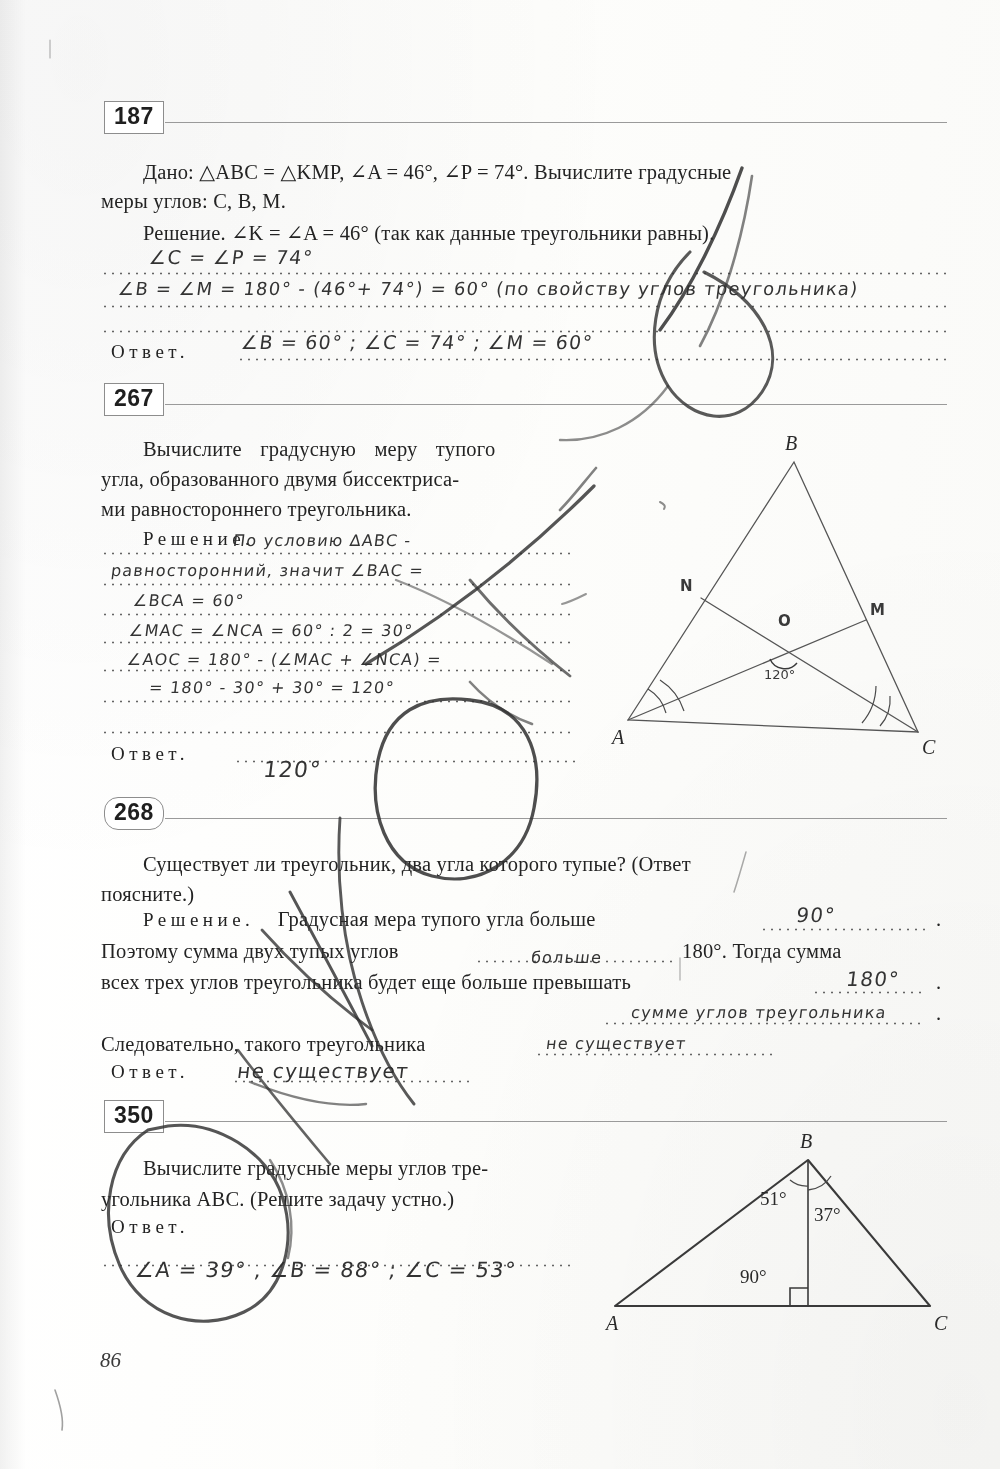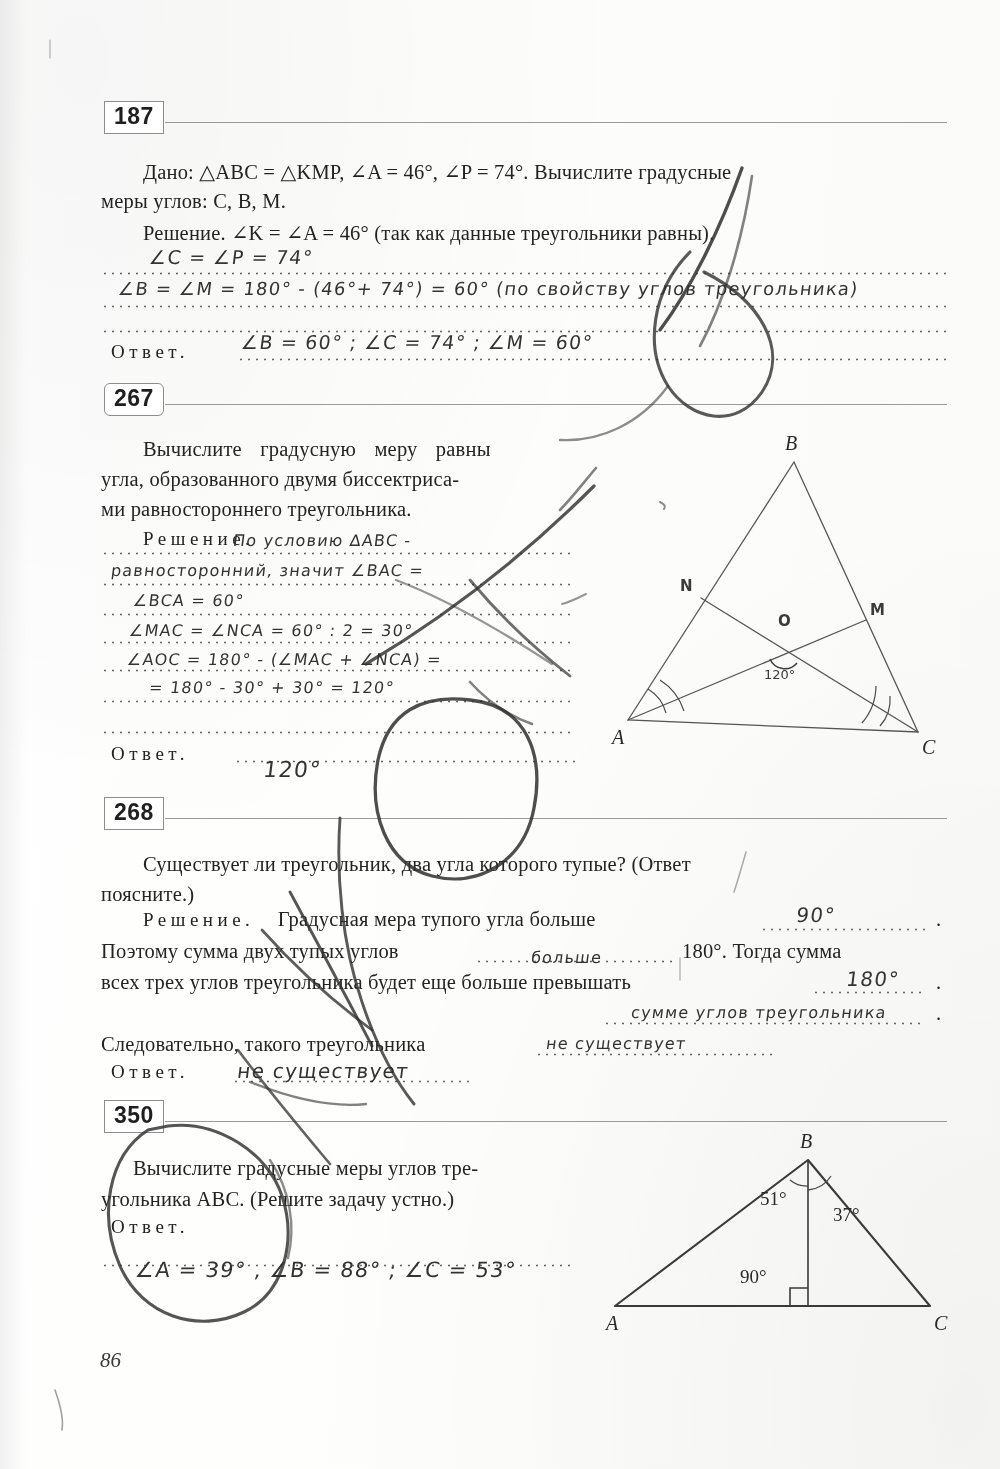--- a/index.html
+++ b/index.html
@@ -121,24 +121,24 @@
   <div class="dotline" style="left:101px;top:305px;width:846px;"></div>
   <div class="dotline" style="left:101px;top:330px;width:846px;"></div>
   <div class="dotline" style="left:237px;top:358px;width:710px;"></div>
 
   <div class="ptext sp" style="left:111px;top:341px;font-size:19px;">Ответ.</div>
 
   <div class="hand sl" style="left:148px;top:246px;">∠C = ∠P = 74°</div>
   <div class="hand sl" style="left:117px;top:278px;font-size:18px;">∠B = ∠M = 180° - (46°+ 74°) = 60° (по свойству углов треугольника)</div>
   <div class="hand sl" style="left:240px;top:331px;">∠B = 60° ;  ∠C = 74° ;  ∠M = 60°</div>
 
-  <div class="exnum" style="left:104px;top:383px;border-radius:6px;">267</div>
+  <div class="exnum" style="left:104px;top:383px;">267</div>
   <div class="exrule" style="left:165px;top:404px;width:782px;"></div>
 
-  <div class="ptext wider" style="left:143px;top:438px;">Вычислите  градусную  меру  равны</div>
+  <div class="ptext wider" style="left:143px;top:438px;">Вычислите  градусную  меру  тупого</div>
   <div class="ptext" style="left:101px;top:468px;">угла, образованного двумя биссектриса-</div>
   <div class="ptext" style="left:101px;top:498px;">ми равностороннего треугольника.</div>
   <div class="ptext sp" style="left:143px;top:528px;font-size:19px;">Решение.</div>
 
   <div class="dotline" style="left:101px;top:552px;width:475px;"></div>
   <div class="dotline" style="left:101px;top:583px;width:475px;"></div>
   <div class="dotline" style="left:101px;top:613px;width:475px;"></div>
   <div class="dotline" style="left:101px;top:641px;width:475px;"></div>
   <div class="dotline" style="left:101px;top:669px;width:475px;"></div>
   <div class="dotline" style="left:101px;top:700px;width:475px;"></div>
@@ -178,21 +178,21 @@
     </svg>
     <div class="flabel" style="left:187px;top:2px;">B</div>
     <div class="flabel" style="left:14px;top:296px;">A</div>
     <div class="flabel" style="left:324px;top:306px;">C</div>
     <div class="fhand" style="left:82px;top:147px;font-weight:bold;">N</div>
     <div class="fhand" style="left:180px;top:182px;font-weight:bold;">O</div>
     <div class="fhand" style="left:272px;top:171px;font-weight:bold;">M</div>
     <div class="fhand" style="left:166px;top:237px;font-size:13px;">120°</div>
   </div>
 
-  <div class="exnum" style="left:104px;top:797px;">268</div>
+  <div class="exnum" style="left:104px;top:797px;border-radius:14px;">268</div>
   <div class="exrule" style="left:165px;top:818px;width:782px;"></div>
 
   <div class="ptext" style="left:143px;top:853px;">Существует   ли   треугольник,   два   угла   которого   тупые?   (Ответ</div>
   <div class="ptext" style="left:101px;top:883px;text-align:right;">поясните.)</div>
 
   <div class="ptext" style="left:143px;top:908px;">
     <span class="sp" style="font-size:19px;">Решение.</span>
     <span style="margin-left:18px;">Градусная  мера  тупого  угла  больше</span>
   </div>
   <div class="dotline" style="left:760px;top:928px;width:165px;"></div>
@@ -218,21 +218,21 @@
   <div class="hand sl" style="left:795px;top:903px;font-size:20px;">90°</div>
   <div class="hand sl sm" style="left:530px;top:948px;">больше</div>
   <div class="hand sl" style="left:845px;top:967px;font-size:20px;">180°</div>
   <div class="hand sl sm" style="left:630px;top:1003px;">сумме углов  треугольника</div>
   <div class="hand sl sm" style="left:545px;top:1034px;">не существует</div>
   <div class="hand sl" style="left:236px;top:1059px;font-size:20px;">не существует</div>
 
   <div class="exnum" style="left:104px;top:1100px;">350</div>
   <div class="exrule" style="left:165px;top:1121px;width:782px;"></div>
 
-  <div class="ptext" style="left:133px;top:1157px;">Вычислите градусные меры углов тре-</div>
+  <div class="ptext" style="left:143px;top:1157px;">Вычислите градусные меры углов тре-</div>
   <div class="ptext" style="left:101px;top:1188px;">угольника ABC. (Решите задачу устно.)</div>
   <div class="ptext sp" style="left:111px;top:1216px;font-size:19px;">Ответ.</div>
   <div class="dotline" style="left:101px;top:1264px;width:475px;"></div>
   <div class="hand sl" style="left:134px;top:1258px;font-size:21px;">∠A = 39° ,  ∠B = 88° ;  ∠C = 53°</div>
 
   <div class="fig" style="left:600px;top:1128px;width:360px;height:210px;">
     <svg width="360" height="210" viewBox="0 0 360 210">
       <g fill="none" stroke="#3a3a3a" stroke-width="2.1" stroke-linecap="round" stroke-linejoin="round">
 
         <path d="M15 178 L208 32 L330 178 Z"></path>
@@ -247,21 +247,21 @@
 
         <path d="M 190 52 A 26 26 0 0 0 208 58"></path>
 
         <path d="M 208 62 A 30 30 0 0 0 231 48"></path>
       </g>
     </svg>
     <div class="flabel" style="left:200px;top:2px;">B</div>
     <div class="flabel" style="left:6px;top:184px;">A</div>
     <div class="flabel" style="left:334px;top:184px;">C</div>
     <div class="fdeg" style="left:160px;top:60px;">51°</div>
-    <div class="fdeg" style="left:214px;top:76px;margin-left:19px;">37°</div>
+    <div class="fdeg" style="left:214px;top:76px;">37°</div>
     <div class="fdeg" style="left:140px;top:138px;">90°</div>
   </div>
 
   <svg class="scribbles" width="1000" height="1469" viewBox="0 0 1000 1469">
     <g fill="none" stroke="#2f2f2f" stroke-linecap="round">
 
       <path d="M742 168 C 720 230, 690 290, 660 330" stroke-width="3.4" opacity=".85"></path>
       <path d="M752 176 C 742 244, 722 306, 700 346" stroke-width="2.6" opacity=".6"></path>
 
       <path d="M704 272 C 760 300, 790 350, 762 392 C 736 430, 690 420, 668 386 C 644 348, 652 290, 690 252" stroke-width="3.1" opacity=".8"></path>

